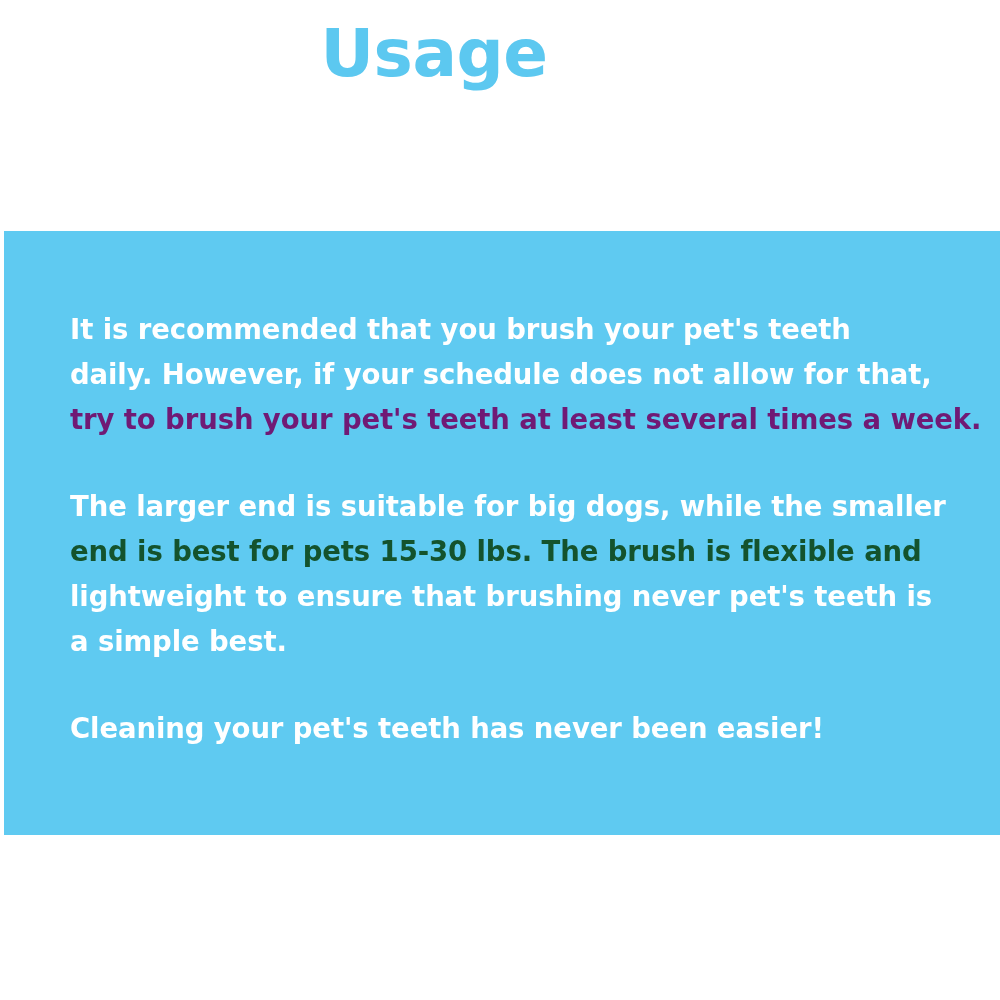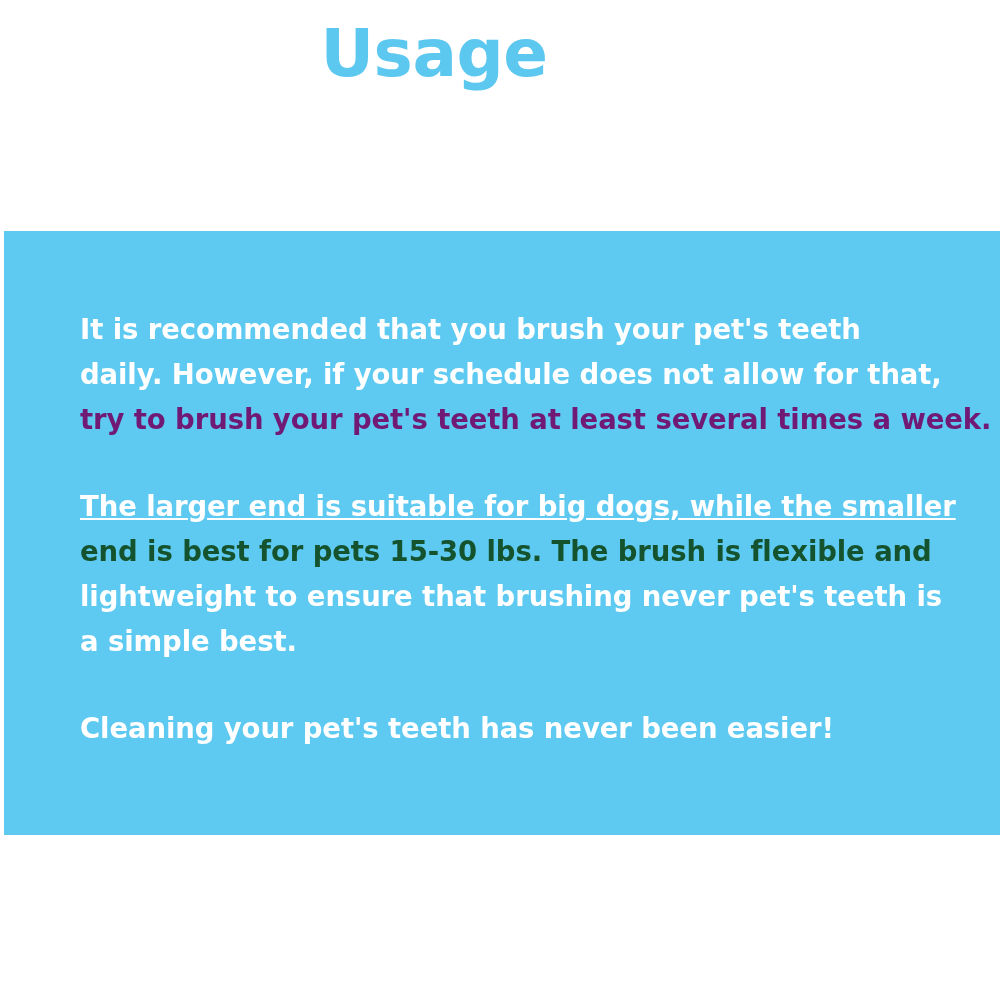--- a/index.html
+++ b/index.html
@@ -48,21 +48,21 @@
     left: 4px;
     top: 231px;
     width: 996px;
     height: 604px;
     background: #5fcaf1;
     box-sizing: border-box;
   }
 
   .copy-wrap {
     position: absolute;
-    left: 76px;
+    left: 66px;
     top: 76px;
     width: 890px;
   }
 
   .paragraph {
     margin: 0 0 42px 0;
     padding: 0;
   }
   .paragraph:last-child {
     margin-bottom: 0;
@@ -92,21 +92,21 @@
   <section class="content-panel" style="background: rgb(95, 202, 241);">
     <div class="copy-wrap">
 
       <p class="paragraph">
         <span class="line" style="color: rgb(255, 255, 255);">It is recommended that you brush your pet's teeth</span>
         <span class="line" style="color: rgb(255, 255, 255);">daily. However, if your schedule does not allow for that,</span>
         <span class="line" style="color: #701a75;">try to brush your pet's teeth at least several times a week.</span>
       </p>
 
       <p class="paragraph">
-        <span class="line" style="color: rgb(255, 255, 255); text-decoration: underline;">The larger end is suitable for big dogs, while the smaller</span>
+        <span class="line" style="color: rgb(255, 255, 255);">The larger end is suitable for big dogs, while the smaller</span>
         <span class="line" style="color: #14532d;">end is best for pets 15-30 lbs. The brush is flexible and</span>
         <span class="line" style="color: rgb(255, 255, 255);">lightweight to ensure that brushing never pet's teeth is</span>
         <span class="line" style="color: rgb(255, 255, 255);">a simple best.</span>
       </p>
 
       <p class="paragraph">
         <span class="line" style="color: rgb(255, 255, 255);">Cleaning your pet's teeth has never been easier!</span>
       </p>
 
     </div>

